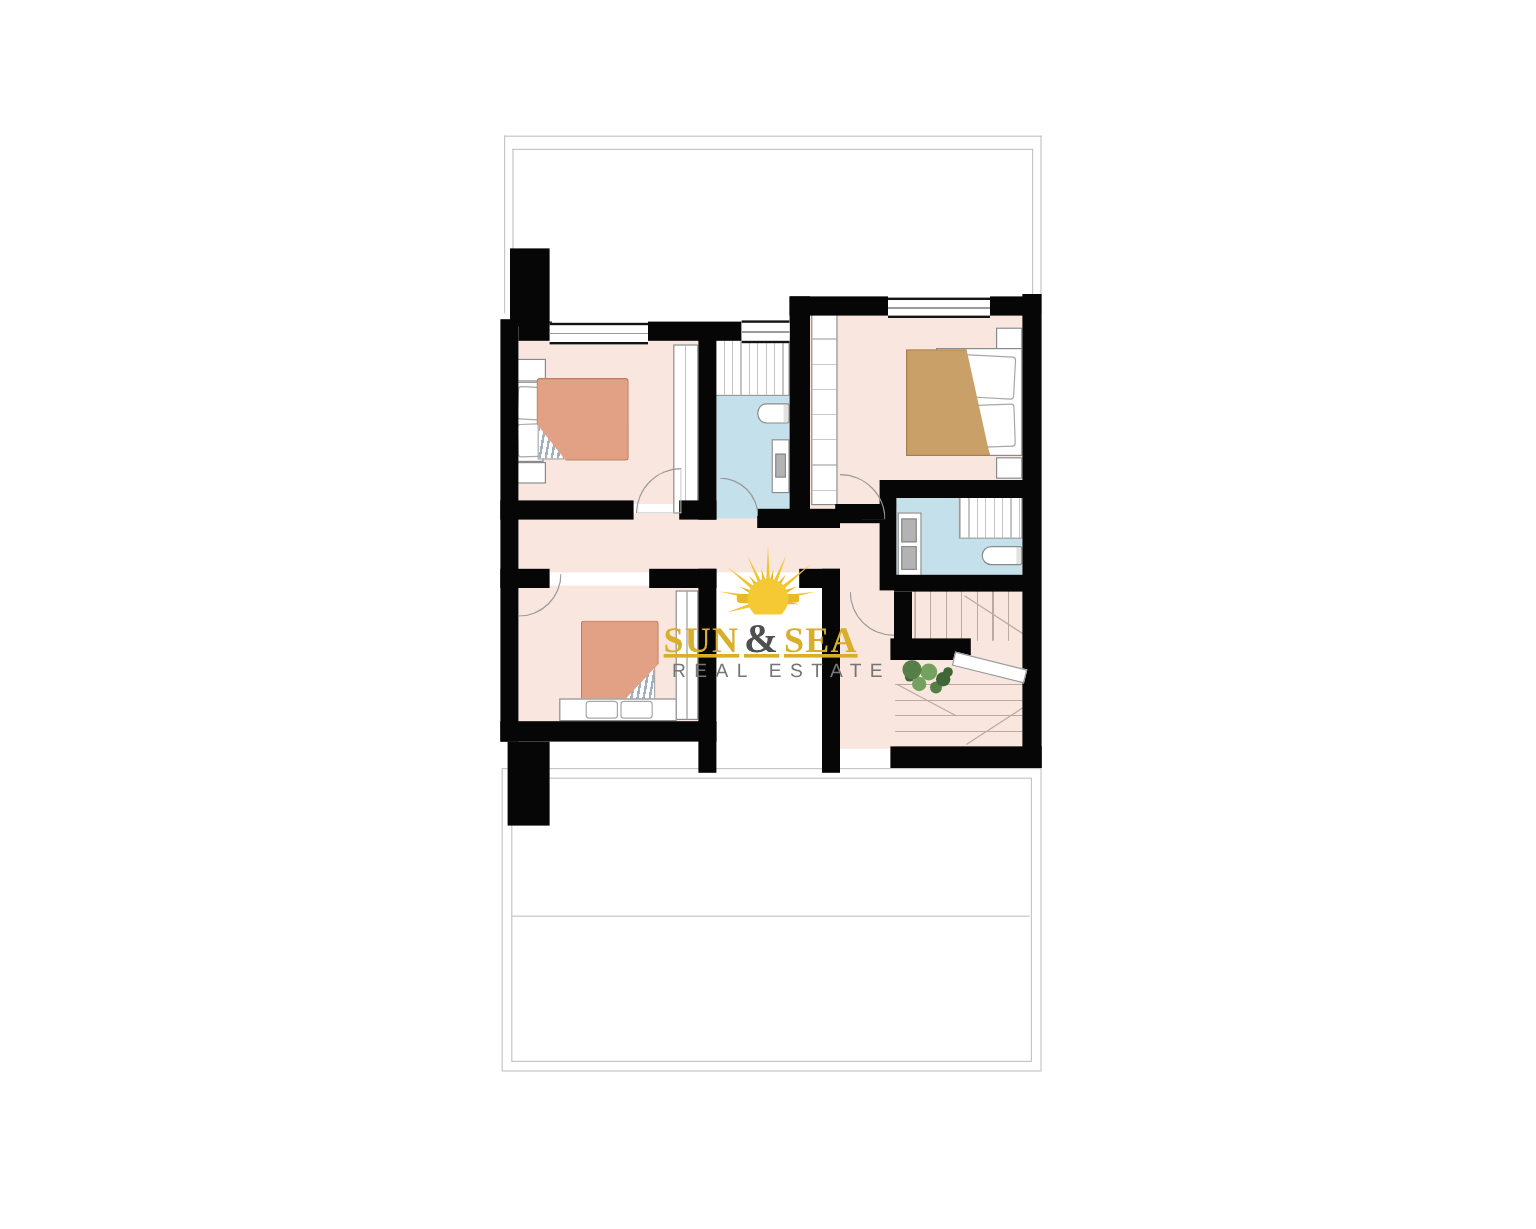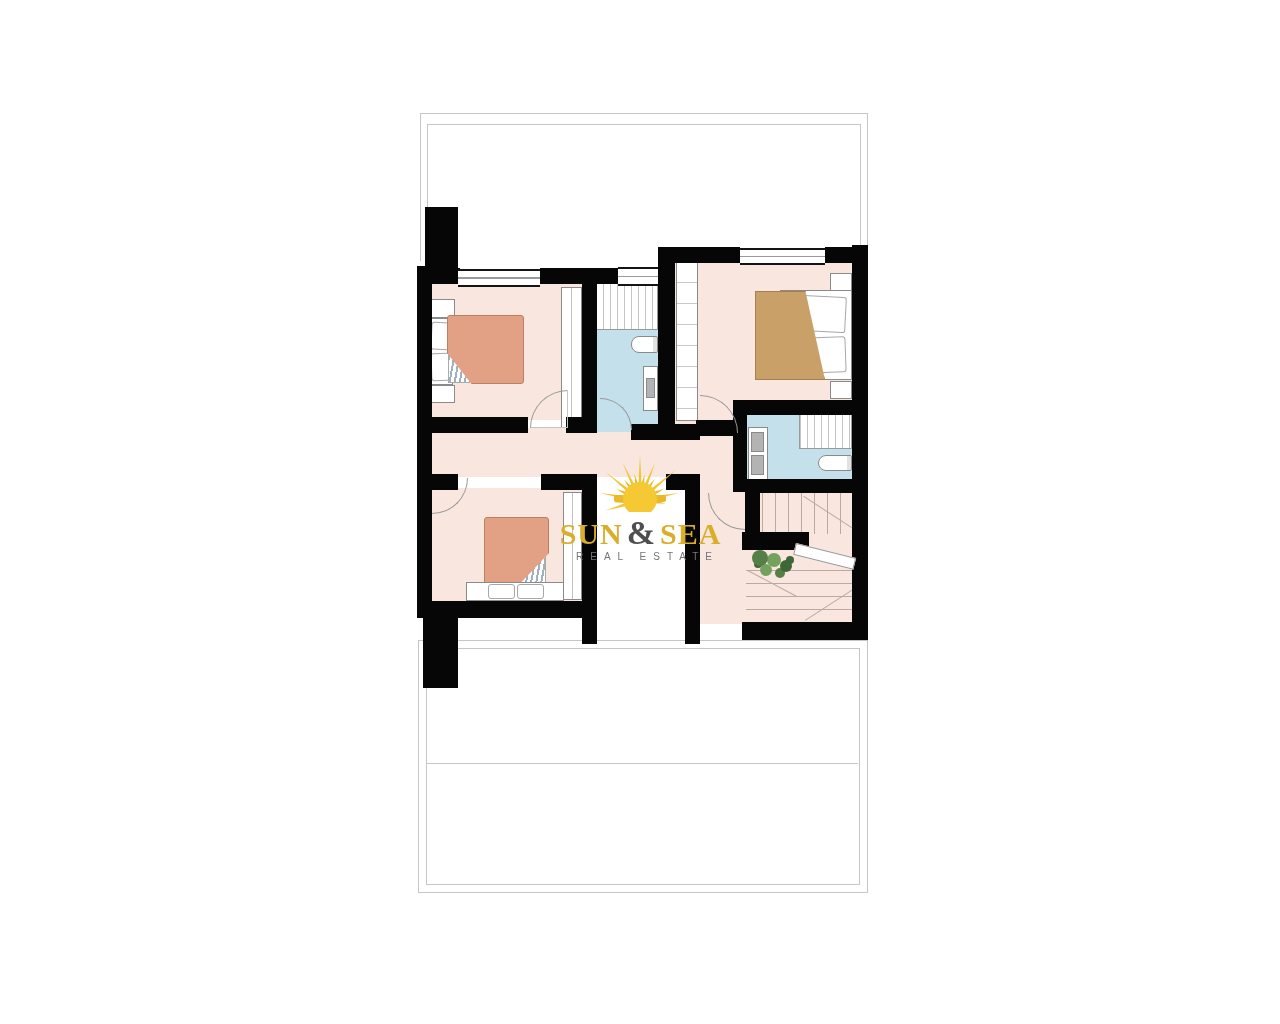--- a/index.html
+++ b/index.html
@@ -43,25 +43,25 @@
   .arc.tl{border-top:1px solid var(--line,#9a9a9a);border-left:1px solid var(--line,#9a9a9a);border-top-left-radius:100%;}
   .arc.tr{border-top:1px solid var(--line,#9a9a9a);border-right:1px solid var(--line,#9a9a9a);border-top-right-radius:100%;}
   .arc.br{border-bottom:1px solid var(--line,#9a9a9a);border-right:1px solid var(--line,#9a9a9a);border-bottom-right-radius:100%;}
   .arc.bl{border-bottom:1px solid var(--line,#9a9a9a);border-left:1px solid var(--line,#9a9a9a);border-bottom-left-radius:100%;}
   
   .plant{position:absolute;width:16px;height:16px;border-radius:50%;background:var(--plant-mid,#557f47);
     box-shadow:14px 2px 0 -1px var(--plant-light,#74a25e),26px 8px 0 -2px var(--plant-dark,#3f6636),
     6px 12px 0 -2px var(--plant-light,#74a25e),20px 15px 0 -3px var(--plant-mid,#557f47),
     30px 2px 0 -4px var(--plant-dark,#3f6636),-2px 6px 0 -4px var(--plant-dark,#3f6636);}
   
-  .brand{position:absolute;text-align:center;font-family:"Liberation Serif",serif;font-weight:700;
-    font-size:30px;letter-spacing:1px;color:var(--brand-gold,#d9ae2b);white-space:nowrap;}
+  .brand{position:absolute;text-align:left;font-family:"Liberation Serif",serif;font-weight:700;
+    font-size:30px;letter-spacing:1px;color:var(--brand-gold,#d9ae2b);white-space:nowrap;text-decoration:underline;}
   .brand .amp{color:var(--brand-amp,#4f4f4f);font-size:34px;padding:0 4px;}
   .tagline{position:absolute;text-align:center;font-family:"Liberation Sans",sans-serif;
-    font-size:10px;letter-spacing:7px;color:var(--tagline-gray,#757575);white-space:nowrap;padding-left:7px;}
+    font-size:16px;letter-spacing:7px;color:var(--tagline-gray,#757575);white-space:nowrap;padding-left:7px;}
 </style>
 </head>
 <body>
 
 <div id="stage">
 
   <div class="tl no-b" style="left:420px;top:113px;width:446px;height:147px;"></div>
   <div class="tl no-b" style="left:427px;top:124px;width:432px;height:136px;"></div>
 
   <div class="tl" style="left:418px;top:640px;width:448px;height:251px;"></div>

